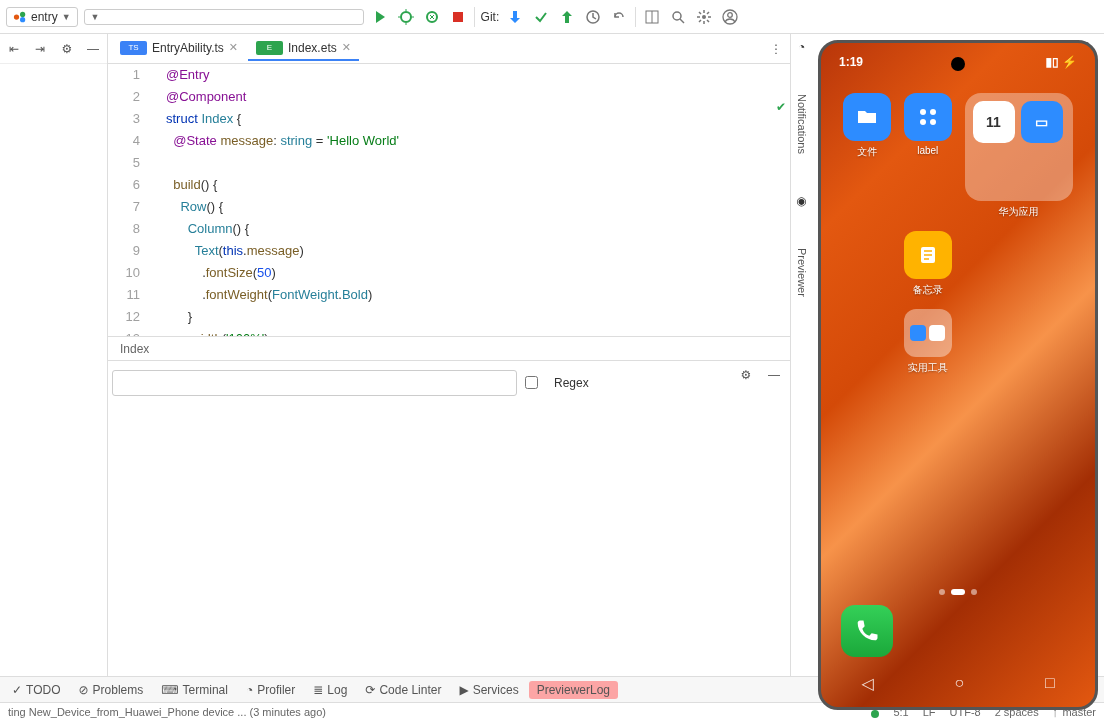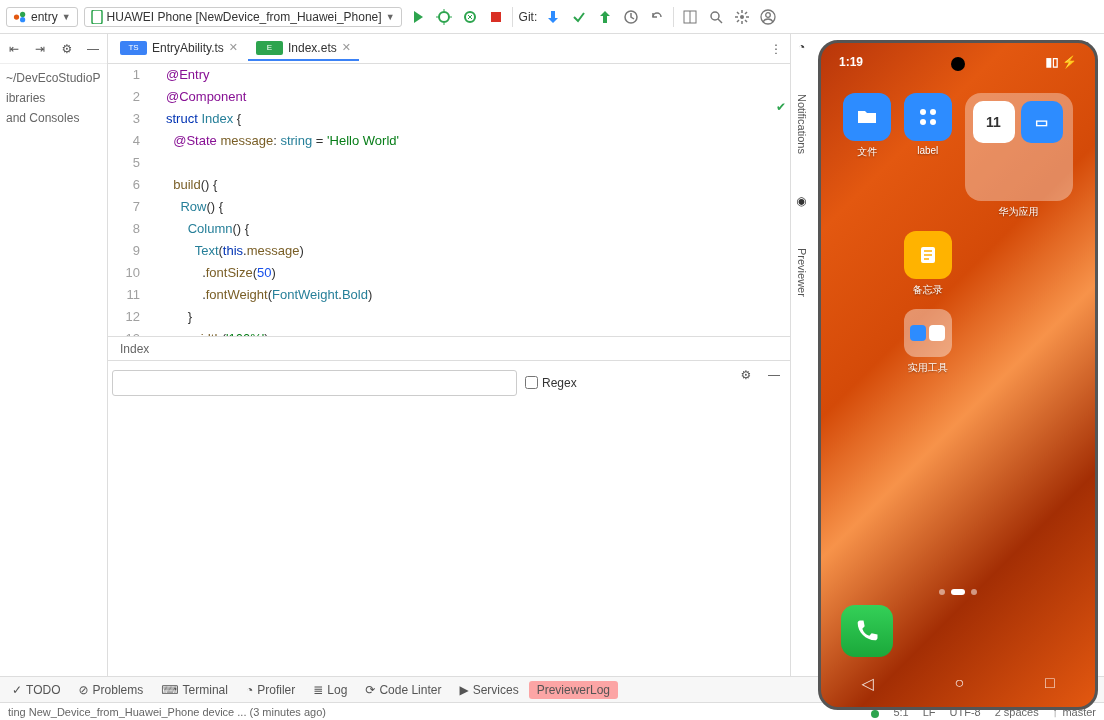--- a/index.html
+++ b/index.html
@@ -30,21 +30,21 @@
 .kw { color:#0033b3; }
 .type { color:#267f99; }
 .fn  { color:#795e26; }
 .str { color:#067d17; }
 .num { color:#1750eb; }
 .prop{ color:#871094; }
 .punct{ color:#333; }
 .statusbar-file { height:24px; border-top:1px solid #ddd; display:flex; align-items:center; padding:0 12px; color:#666; }
 .search-panel { height:44px; border-top:1px solid #ddd; display:flex; align-items:center; gap:8px; padding:4px 4px; position:relative; }
 .search-panel input[type=text]{ flex:1; height:26px; border:1px solid #ccc; border-radius:3px; padding:0 6px; max-width:405px;}
-.chk { display:flex; align-items:center; gap:4px; }
+.chk { display:flex; align-items:center; gap:16px; }
 .search-icons { position:absolute; right:6px; top:4px; display:flex; gap:8px; }
 .rail { width:22px; border-left:1px solid #ddd; display:flex; flex-direction:column; align-items:center; padding-top:6px; gap:40px; }
 .rail .vtext { writing-mode:vertical-rl; font-size:11px; color:#555; cursor:pointer; }
 .device-pane { width:292px; display:flex; align-items:flex-start; justify-content:center; padding-top:6px; position:relative; }
 .phone-frame { width:280px; height:670px; border:3px solid #555; border-radius:20px; position:relative; overflow:hidden; background:linear-gradient(135deg,#b8360a 0%,#e35810 20%,#d44a08 40%,#f7934a 55%,#a32e04 75%,#e35810 100%); }
 .phone-notch { position:absolute; top:14px; left:50%; transform:translateX(-50%); width:14px; height:14px; background:#000; border-radius:50%; }
 .phone-status { position:absolute; top:12px; left:0; right:0; display:flex; justify-content:space-between; padding:0 18px; font-size:12px; color:#fff; font-weight:600; }
 .phone-grid { position:absolute; top:50px; left:0; right:0; padding:0 18px; display:grid; grid-template-columns:repeat(4,1fr); gap:12px 4px; }
 .app { display:flex; flex-direction:column; align-items:center; gap:4px; }
 .app-icon { width:48px; height:48px; border-radius:12px; display:flex; align-items:center; justify-content:center; }
@@ -73,26 +73,20 @@
   <div class="tb-drop">
     <svg width="14" height="14" viewBox="0 0 16 16">
         <circle cx="4" cy="8" r="3" fill="#e35810"></circle>
         <circle cx="11" cy="5" r="3" fill="#2da44e"></circle>
         <circle cx="11" cy="11" r="3" fill="#2d8cff"></circle>
       </svg>
     <span>entry</span>
     <span class="caret">▼</span>
   </div>
   <div class="tb-drop device">
-    <span style="display:flex;align-items:center;gap:4px;">
-      <svg width="12" height="14" viewBox="0 0 12 14">
-          <rect x="1" y="0" width="10" height="14" rx="2" fill="none" stroke="#2da44e" stroke-width="1.5"></rect>
-        </svg>
-      <span>HUAWEI Phone [NewDevice_from_Huawei_Phone]</span>
-    </span>
     <span class="caret">▼</span>
   </div>
   <div class="tb-icon">
       <svg viewBox="0 0 16 16">
         <path d="M4 2l9 6-9 6z" fill="#2da44e"></path>
       </svg>
     </div>
   <div class="tb-icon">
       <svg viewBox="0 0 16 16">
         <circle cx="8" cy="8" r="5" fill="none" stroke="#2da44e" stroke-width="2"></circle>
@@ -172,25 +166,20 @@
   <div class="left-pane">
     <div class="left-header">
       <div class="tabs">
         <span class="tb-icon">⇤</span>
         <span class="tb-icon">⇥</span>
       </div>
       <div class="tabs">
         <span class="tb-icon">⚙</span>
         <span class="tb-icon">—</span>
       </div>
-    </div>
-    <div class="left-body">
-      <div>~/DevEcoStudioP</div>
-      <div>ibraries</div>
-      <div>and Consoles</div>
     </div>
   </div>
 
   <div class="editor-pane">
     <div class="file-tabs">
       <div class="file-tab">
         <span class="fi">TS</span>
         <span>EntryAbility.ts</span>
         <span class="close">✕</span>
       </div>

